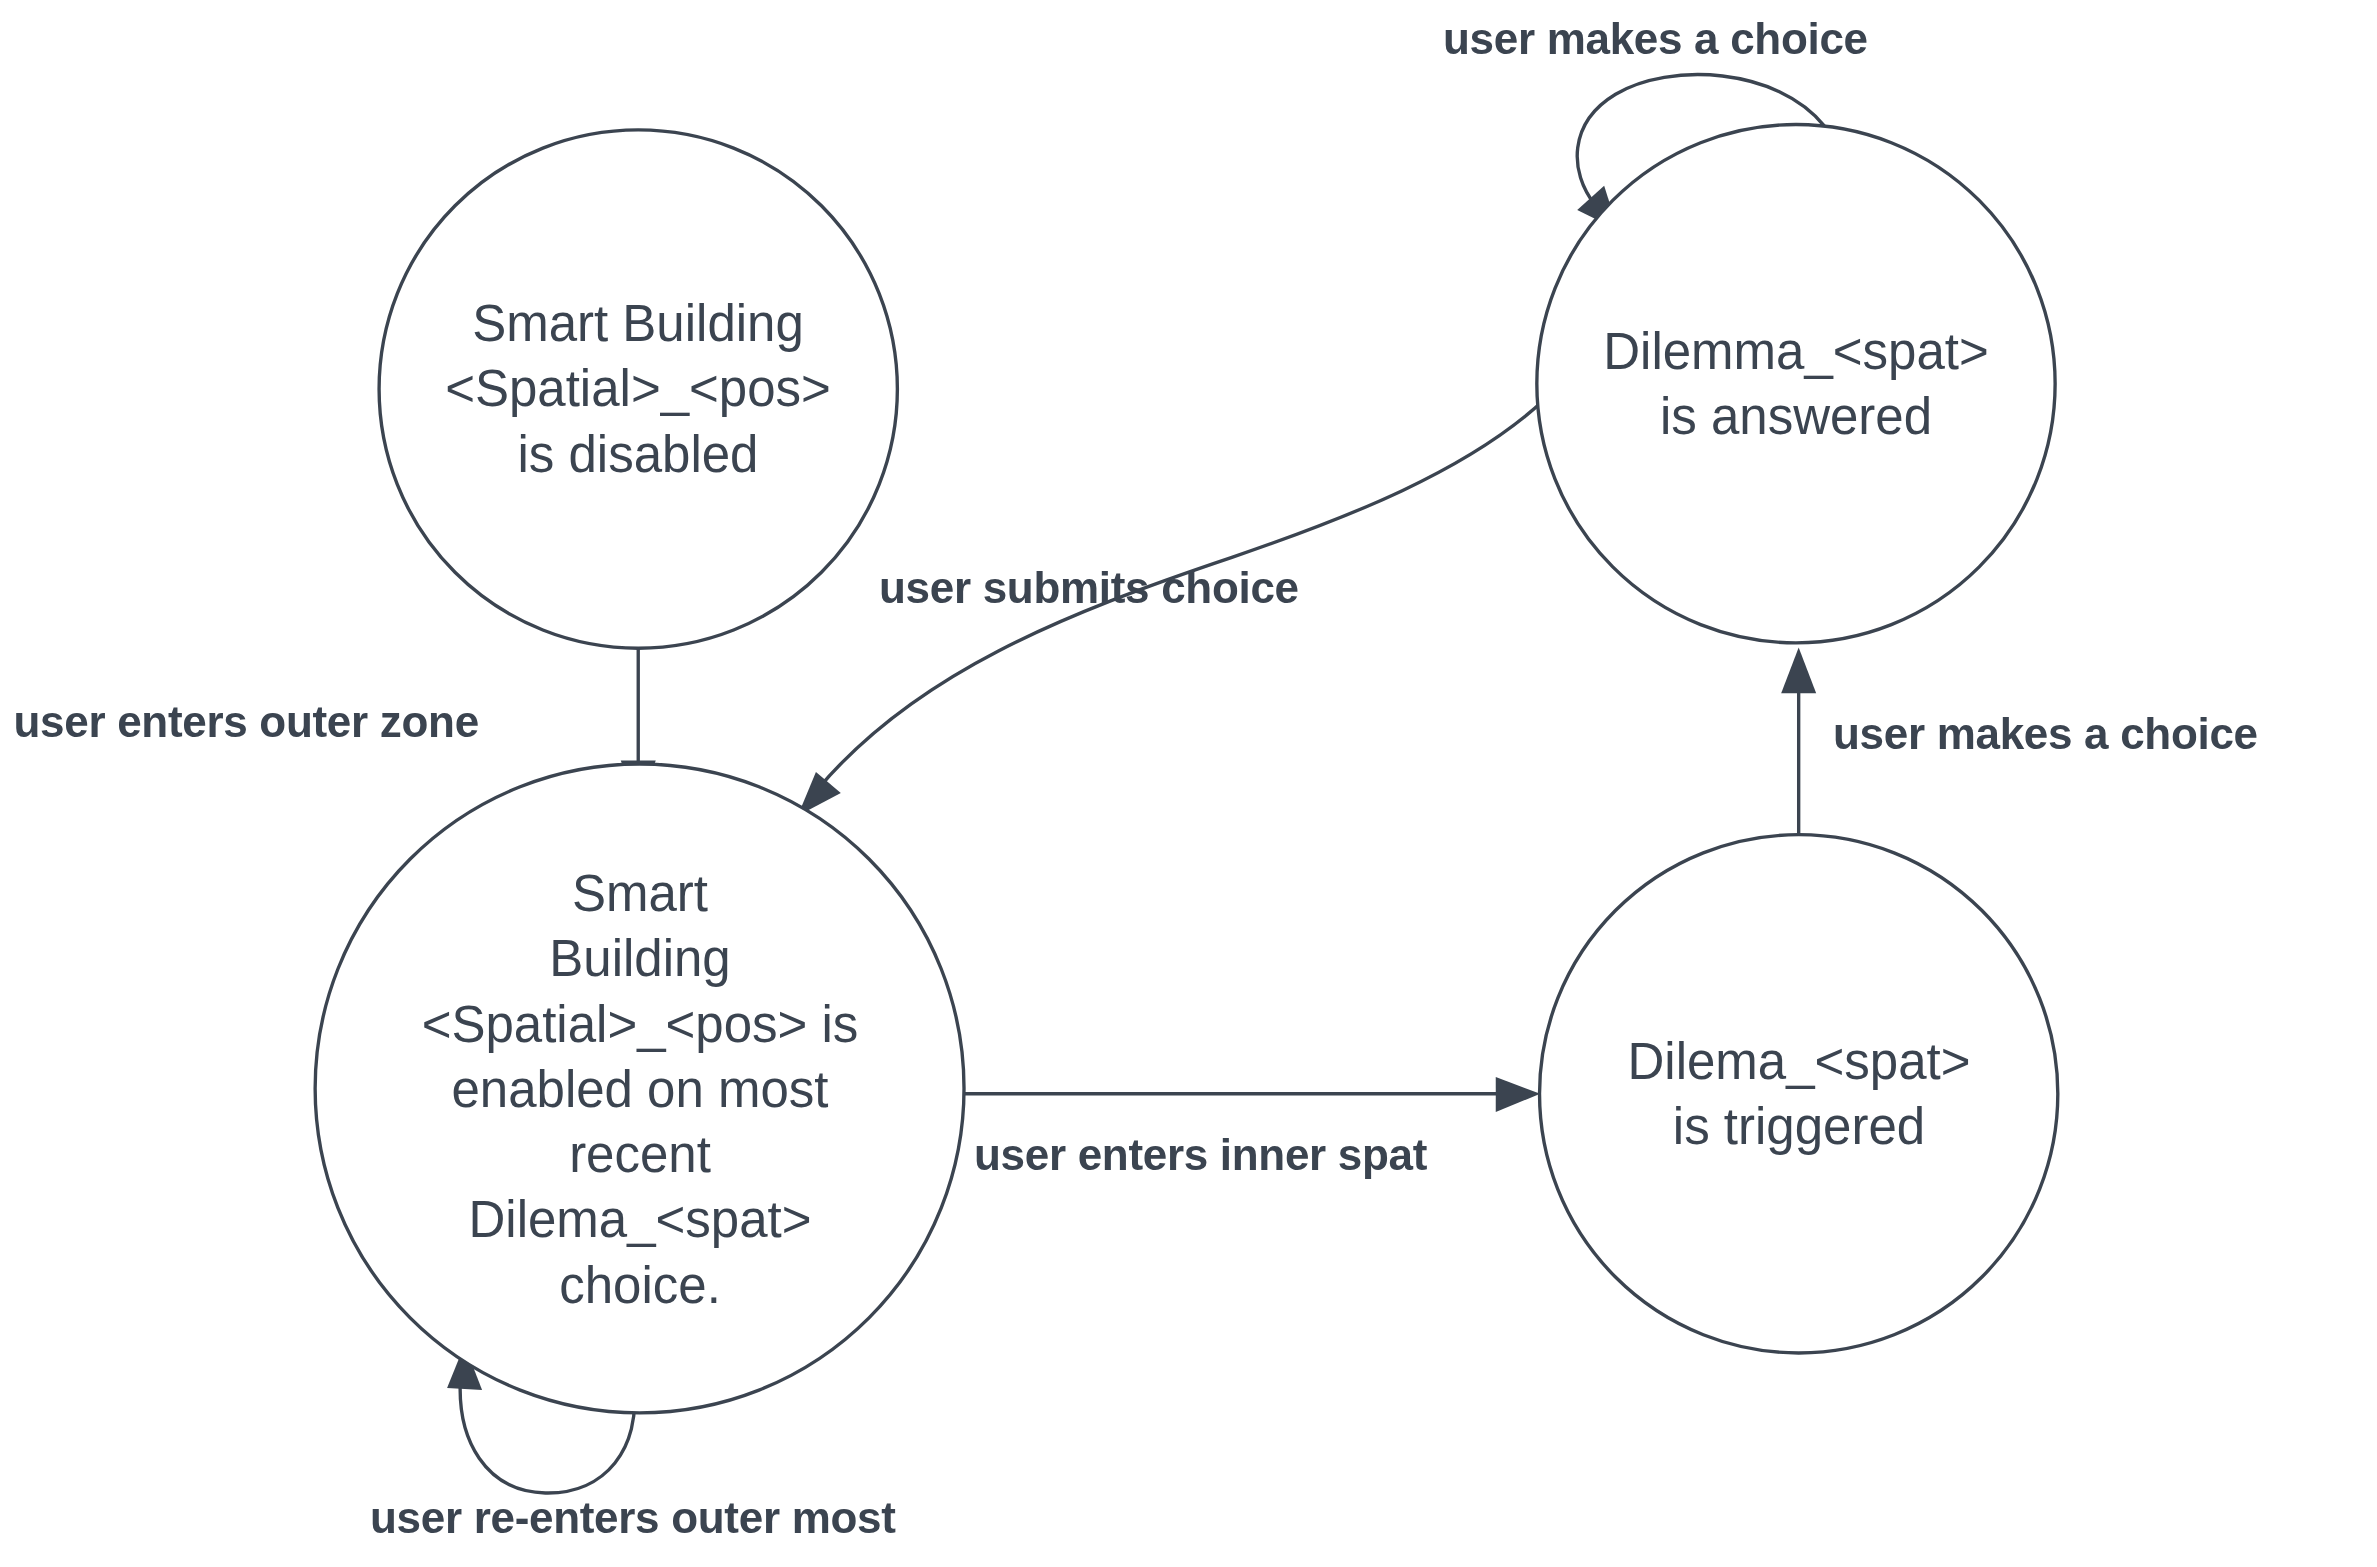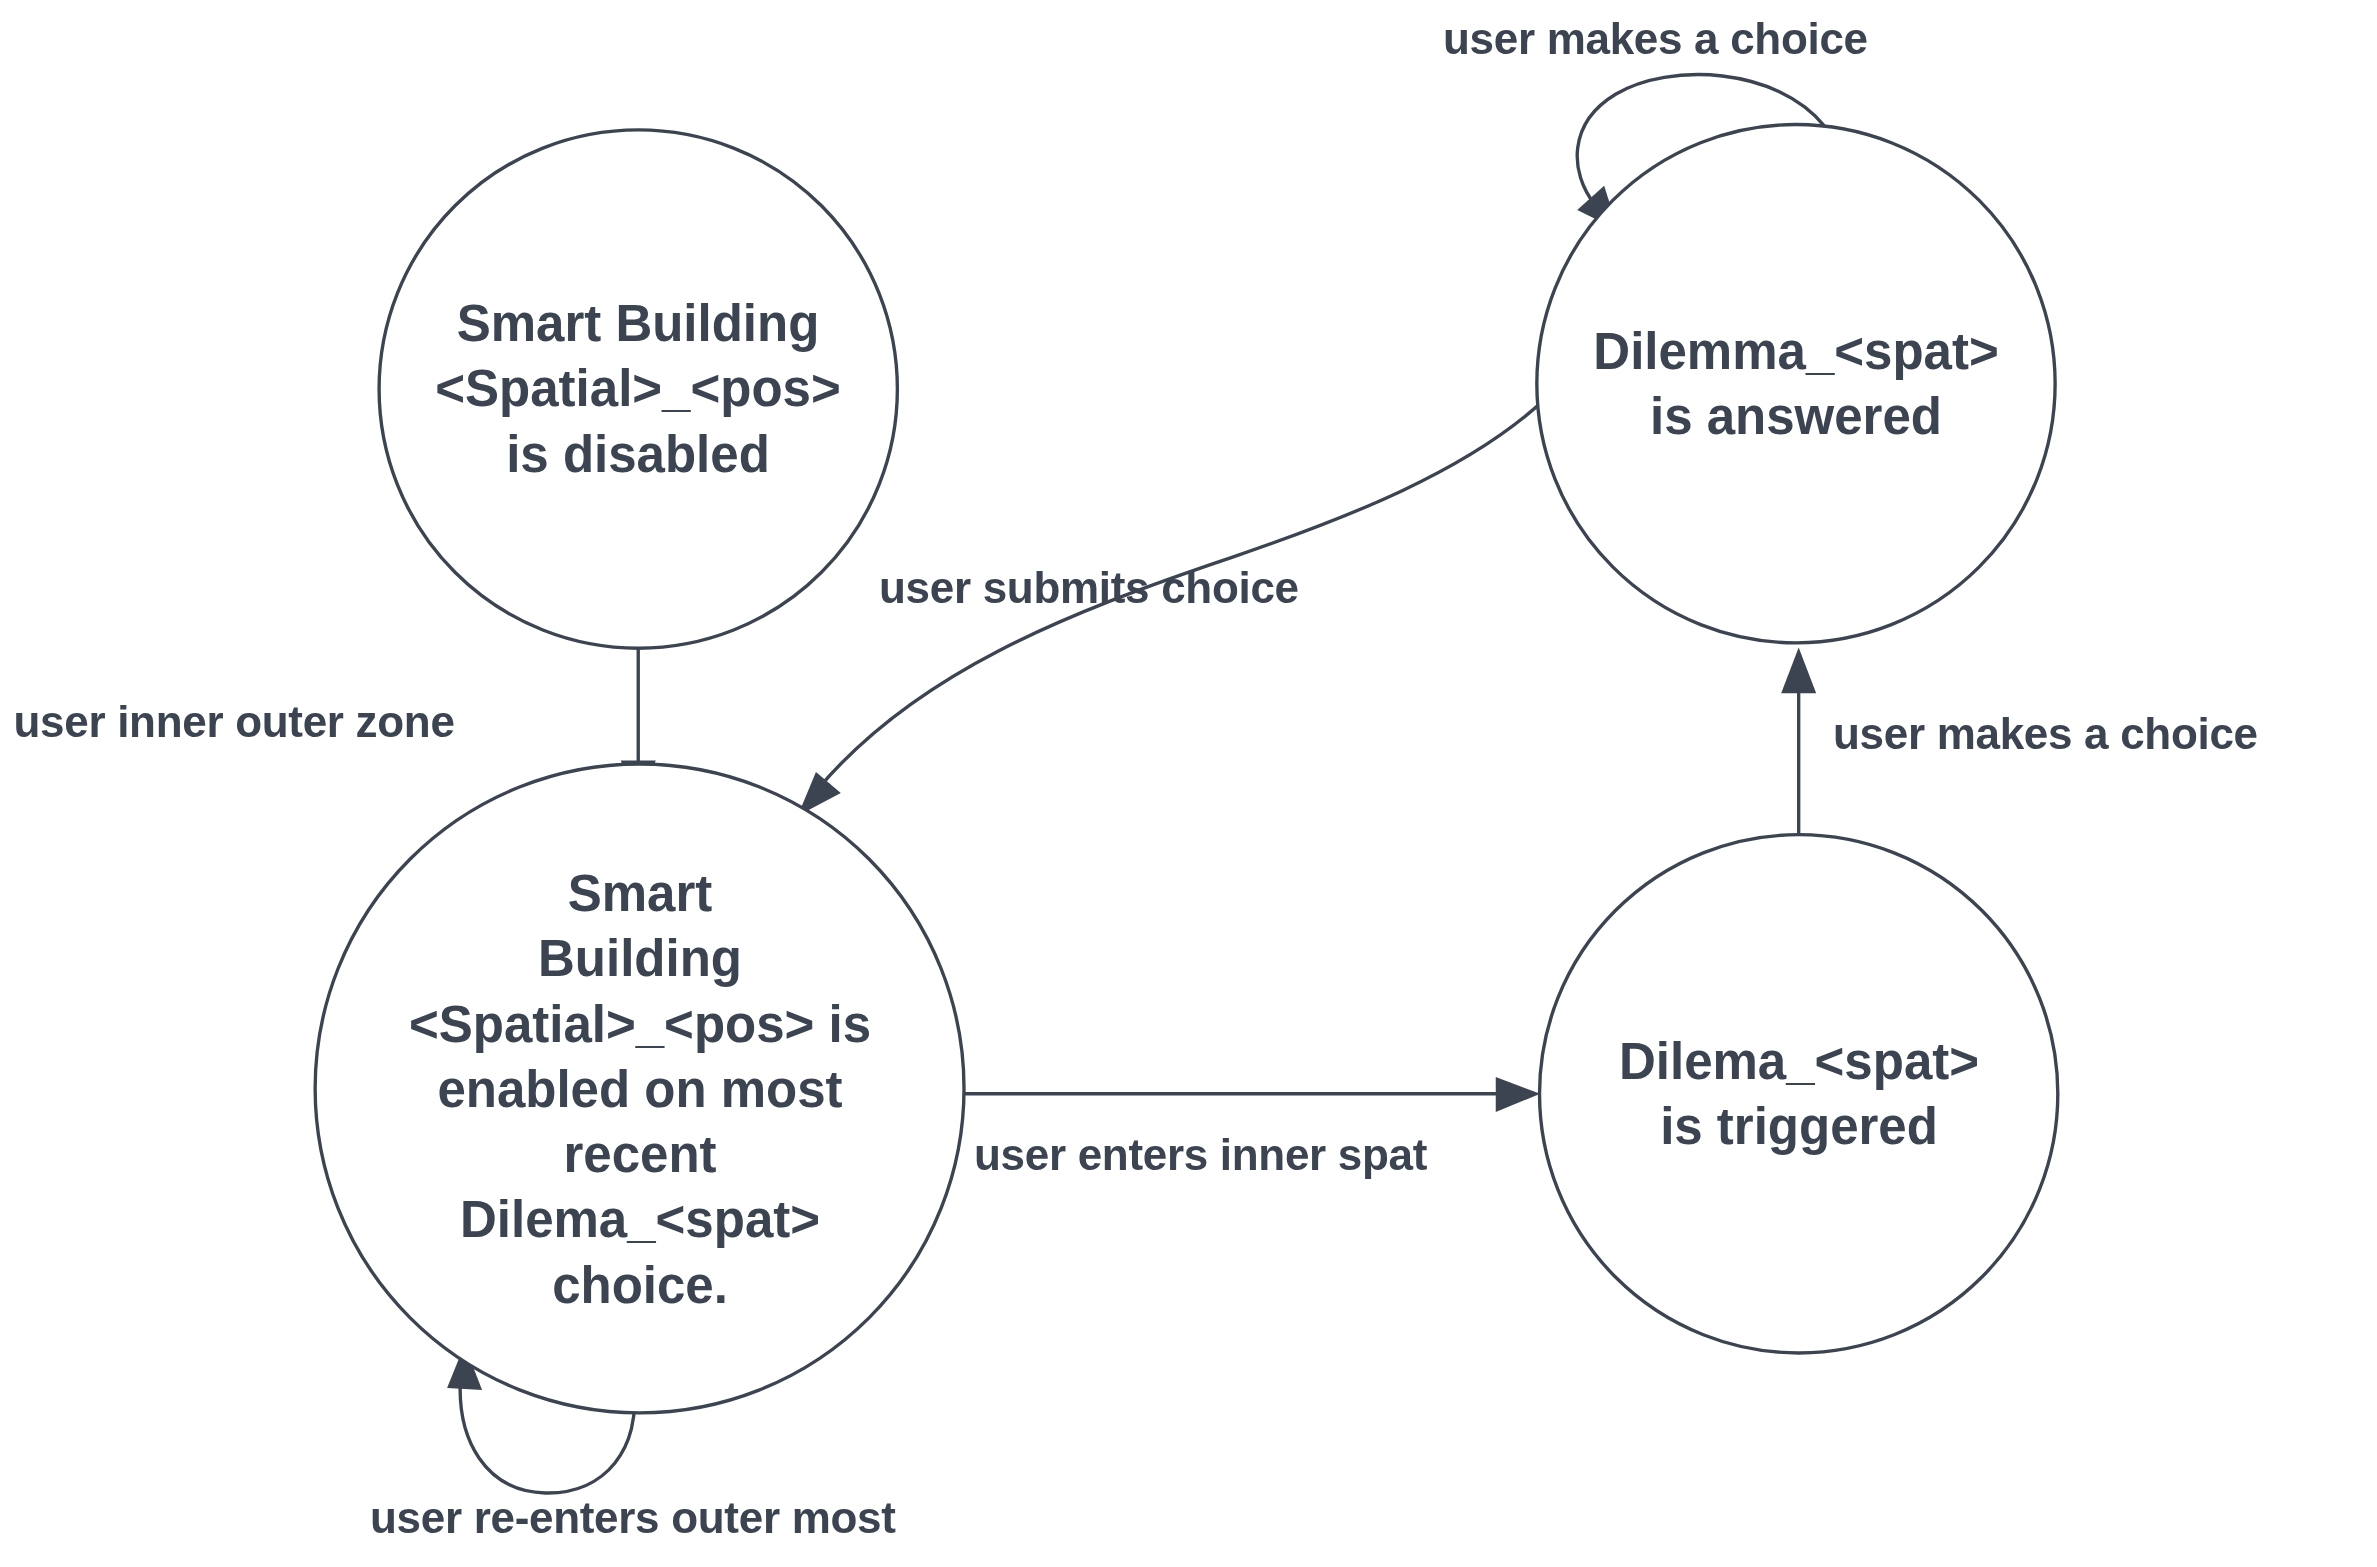--- a/index.html
+++ b/index.html
@@ -38,21 +38,21 @@
   }
   .edge-arrowhead {
     fill: #3b4450;
     stroke: none;
   }
   .node-label {
     position: absolute;
     text-align: center;
     color: #3b4450;
     font-family: "Liberation Sans", sans-serif;
-    font-weight: 700;
+    font-weight: 400;
     line-height: 1.28;
     white-space: pre-line;
     pointer-events: none;
     transform: translate(-50%, -50%);
   }
   .edge-label {
     position: absolute;
     color: #3b4450;
     font-family: "Liberation Sans", sans-serif;
     font-weight: 700;
@@ -123,21 +123,21 @@
 recent
 Dilema_&lt;spat&gt;
 choice.</div>
 
   <div class="node-label" style="left:1796px; top:384px; width:485px; font-size:51px;">Dilemma_&lt;spat&gt;
 is answered</div>
 
   <div class="node-label" style="left:1799px; top:1094px; width:485px; font-size:51px;">Dilema_&lt;spat&gt;
 is triggered</div>
 
-  <div class="edge-label lbl-left" style="left:13.5px; top:722px; font-size:44px;">user inner outer zone</div>
+  <div class="edge-label lbl-left" style="left:13.5px; top:722px; font-size:44px;">user enters outer zone</div>
 
   <div class="edge-label lbl-left" style="left:879px; top:588px; font-size:44px;">user submits choice</div>
 
   <div class="edge-label lbl-left" style="left:1443px; top:39px; font-size:44px;">user makes a choice</div>
 
   <div class="edge-label lbl-left" style="left:1833px; top:734px; font-size:44px;">user makes a choice</div>
 
   <div class="edge-label lbl-left" style="left:974px; top:1155px; font-size:44px;">user enters inner spat</div>
 
   <div class="edge-label lbl-left" style="left:370px; top:1518px; font-size:44px;">user re-enters outer most</div>

